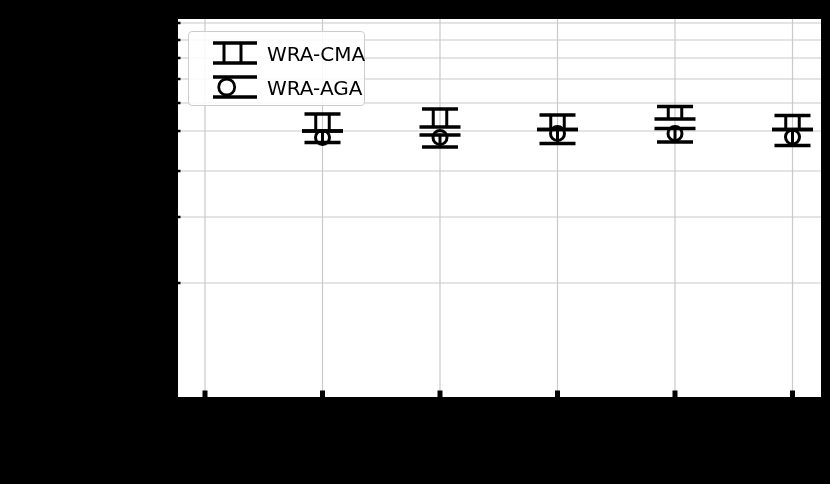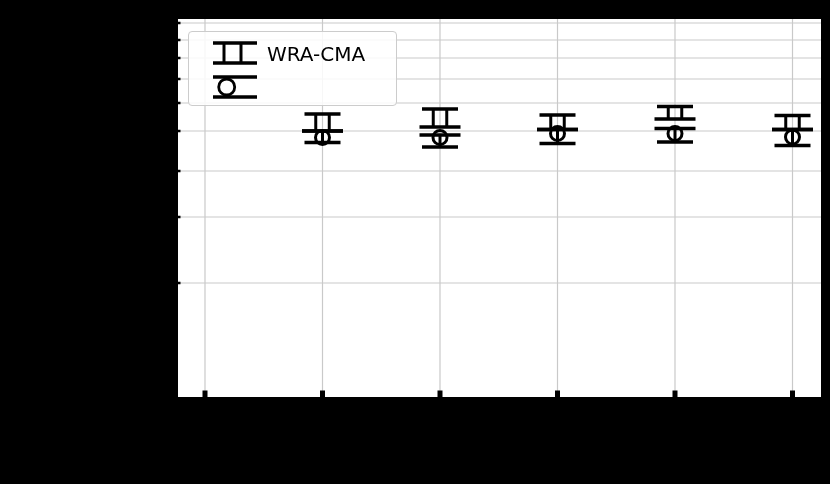--- a/index.html
+++ b/index.html
@@ -93,33 +93,34 @@
         <line x1="476.5" y1="109.5" x2="517.5" y2="109.5" stroke="#000000" stroke-width="3.5"></line>
         <line x1="479" y1="123" x2="515" y2="123" stroke="#000000" stroke-width="3.5"></line>
         <line x1="497" y1="109.5" x2="497" y2="123" stroke="#000000" stroke-width="3"></line>
         <circle cx="497" cy="114.5" r="7" fill="none" stroke="#000000" stroke-width="3"></circle>
         <line x1="594" y1="110.5" x2="635" y2="110.5" stroke="#000000" stroke-width="3.5"></line>
         <line x1="596.5" y1="126.5" x2="632.5" y2="126.5" stroke="#000000" stroke-width="3.5"></line>
         <line x1="614.5" y1="110.5" x2="614.5" y2="126.5" stroke="#000000" stroke-width="3"></line>
         <circle cx="614.5" cy="118" r="7" fill="none" stroke="#000000" stroke-width="3"></circle>
       </svg>
 
-    <div class="legend" id="legend" style="left: 10px; top: 12px; width: 209px; height: 75px; background: rgba(255, 255, 255, 0.85); border: 1px solid rgb(204, 204, 204);">
+    <div class="legend" id="legend" style="left: 10px; top: 12px; width: 177px; height: 75px; background: rgba(255, 255, 255, 0.85); border: 1px solid rgb(204, 204, 204);">
       <div class="legend-row">
         <svg class="legend-glyph" width="44" height="30" viewBox="0 0 44 30">
           <line x1="0" y1="4" x2="44" y2="4" stroke="#000" stroke-width="3.5"></line>
           <line x1="0" y1="24" x2="44" y2="24" stroke="#000" stroke-width="3.5"></line>
           <line x1="11" y1="4" x2="11" y2="24" stroke="#000" stroke-width="3"></line>
           <line x1="28" y1="4" x2="28" y2="24" stroke="#000" stroke-width="3"></line>
         </svg>
         <span class="legend-label">WRA-CMA</span>
       </div>
       <div class="legend-row">
         <svg class="legend-glyph" width="44" height="30" viewBox="0 0 44 30">
           <line x1="0" y1="4" x2="44" y2="4" stroke="#000" stroke-width="3.5"></line>
           <line x1="0" y1="24" x2="44" y2="24" stroke="#000" stroke-width="3.5"></line>
           <line x1="13.7" y1="4" x2="13.7" y2="24" stroke="#000" stroke-width="2.8"></line>
           <circle cx="13.7" cy="14" r="8" fill="#fff" stroke="#000" stroke-width="2.8"></circle>
         </svg>
+        <span class="legend-label">WRA-AGA</span>
       </div>
     </div>
   </div>
 </div>
 
 </body></html>

